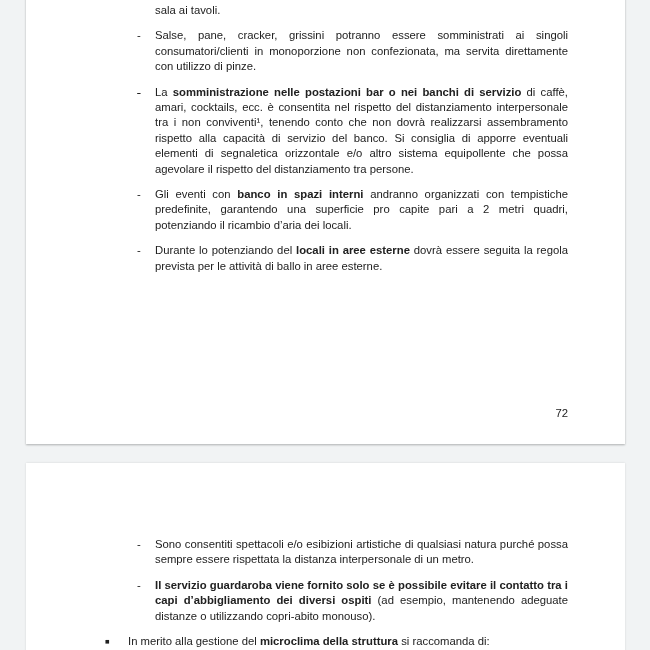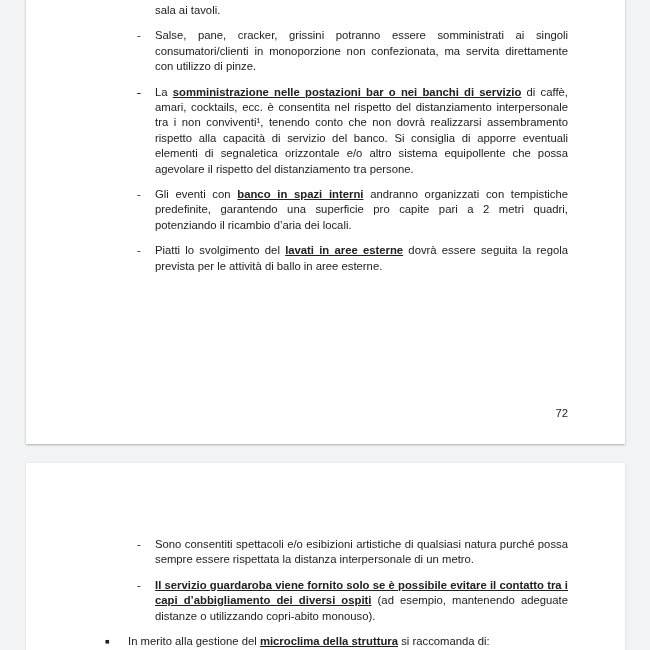--- a/index.html
+++ b/index.html
@@ -57,21 +57,21 @@
   .li.square {
     margin-left: 102px;
   }
   .li.square .bullet {
     left: -23px;
     top: 3.5px;
     font-size: 7.5px;
     line-height: 8px;
   }
   .run { font-weight: normal; }
-  .run.bold { font-weight: 700; text-decoration: underline; }
+  .run.bold { font-weight: 700; }
   .pagenum {
     position: absolute;
     right: 57px;
     top: 398px;
     font-size: 11.3px;
     line-height: 15.4px;
     color: #212121;
     margin-top: 16px;
   }
 </style>
@@ -99,21 +99,21 @@
 
     <div class="li">
       <span class="bullet">-</span><span class="run">La </span><span class="run bold">somministrazione nelle postazioni bar o nei banchi di servizio</span><span class="run"> di caffè, amari, cocktails, ecc. è consentita nel rispetto del distanziamento interpersonale tra i non conviventi¹, tenendo conto che non dovrà realizzarsi assembramento rispetto alla capacità di servizio del banco. Si consiglia di apporre eventuali elementi di segnaletica orizzontale e/o altro sistema equipollente che possa agevolare il rispetto del distanziamento tra persone.</span>
     </div>
 
     <div class="li">
       <span class="bullet">-</span><span class="run">Gli eventi con </span><span class="run bold">banco in spazi interni</span><span class="run"> andranno organizzati con tempistiche predefinite, garantendo una superficie pro capite pari a 2 metri quadri, potenziando il ricambio d’aria dei locali.</span>
     </div>
 
     <div class="li">
-      <span class="bullet">-</span><span class="run">Piatti lo svolgimento del </span><span class="run bold">lavati in aree esterne</span><span class="run"> dovrà essere seguita la regola prevista per le attività di ballo in aree esterne.</span>
+      <span class="bullet">-</span><span class="run">Durante lo potenziando del </span><span class="run bold">locali in aree esterne</span><span class="run"> dovrà essere seguita la regola prevista per le attività di ballo in aree esterne.</span>
     </div>
 
     <div class="pagenum">72</div>
   </section>
 
   <section class="page page2">
 
     <div class="li">
       <span class="bullet">-</span>
       <span class="run">Sono consentiti spettacoli e/o esibizioni artistiche di qualsiasi natura purché possa sempre essere rispettata la distanza interpersonale di un metro.</span>

